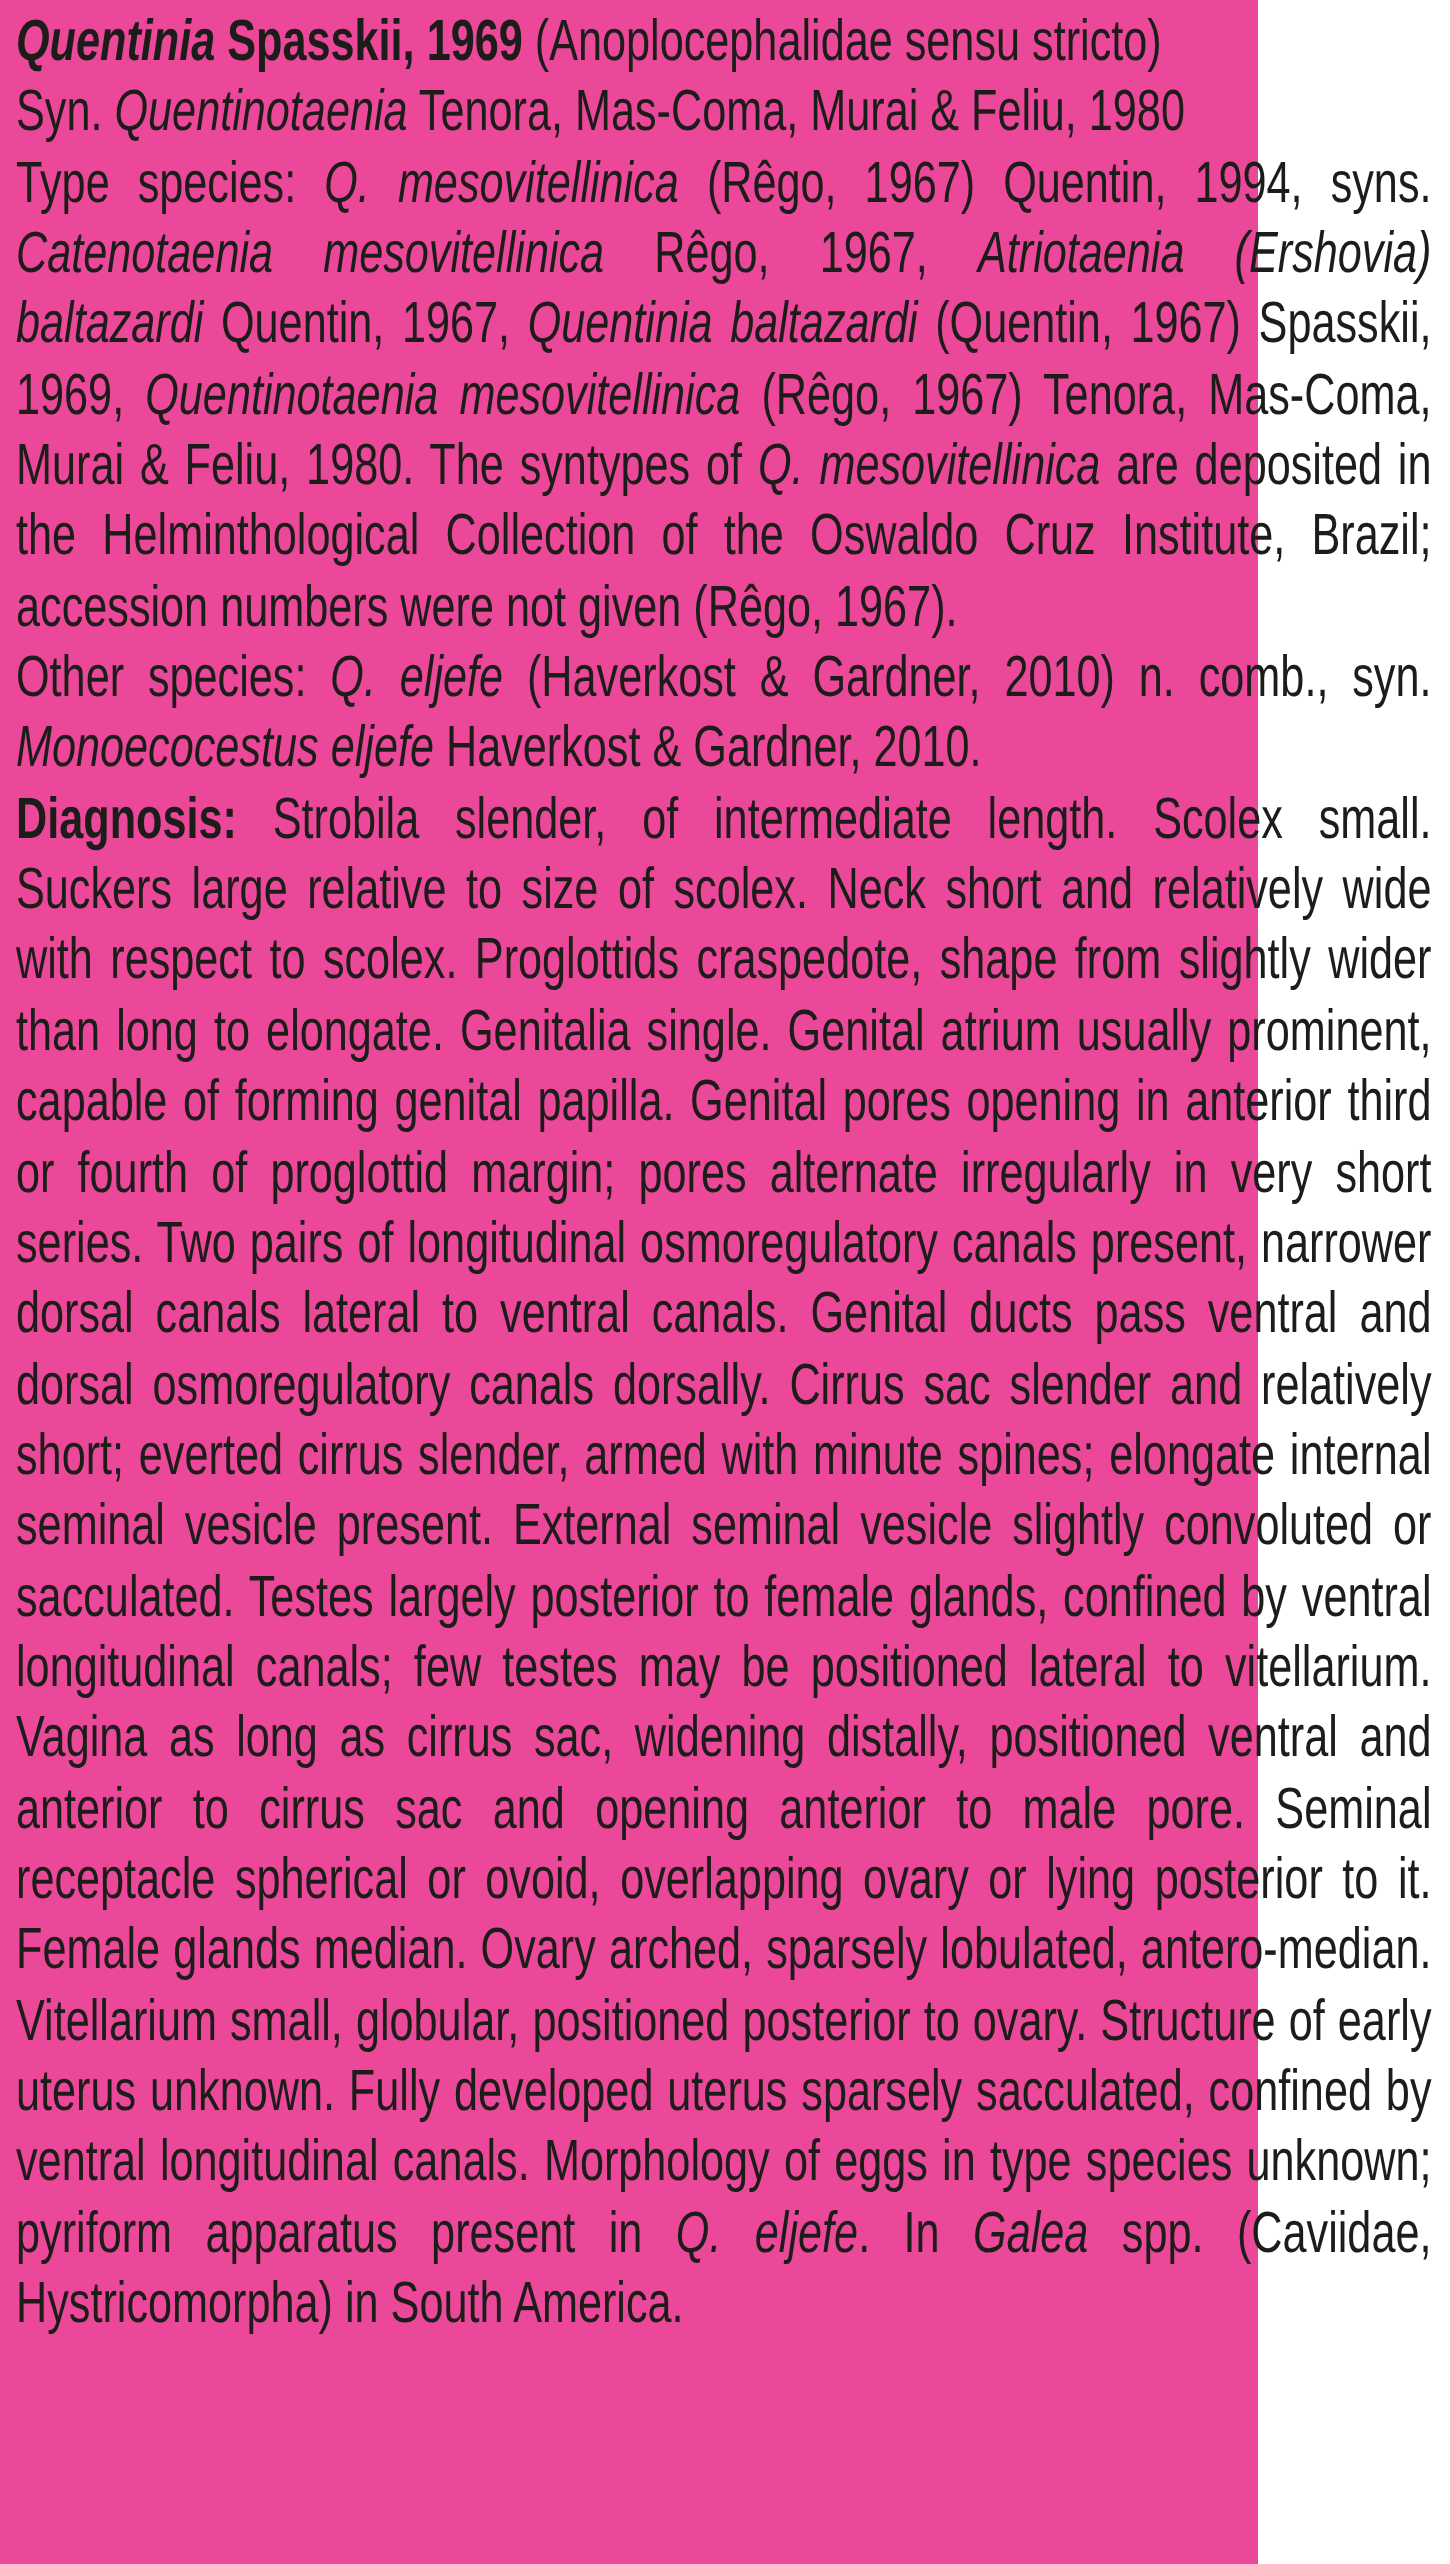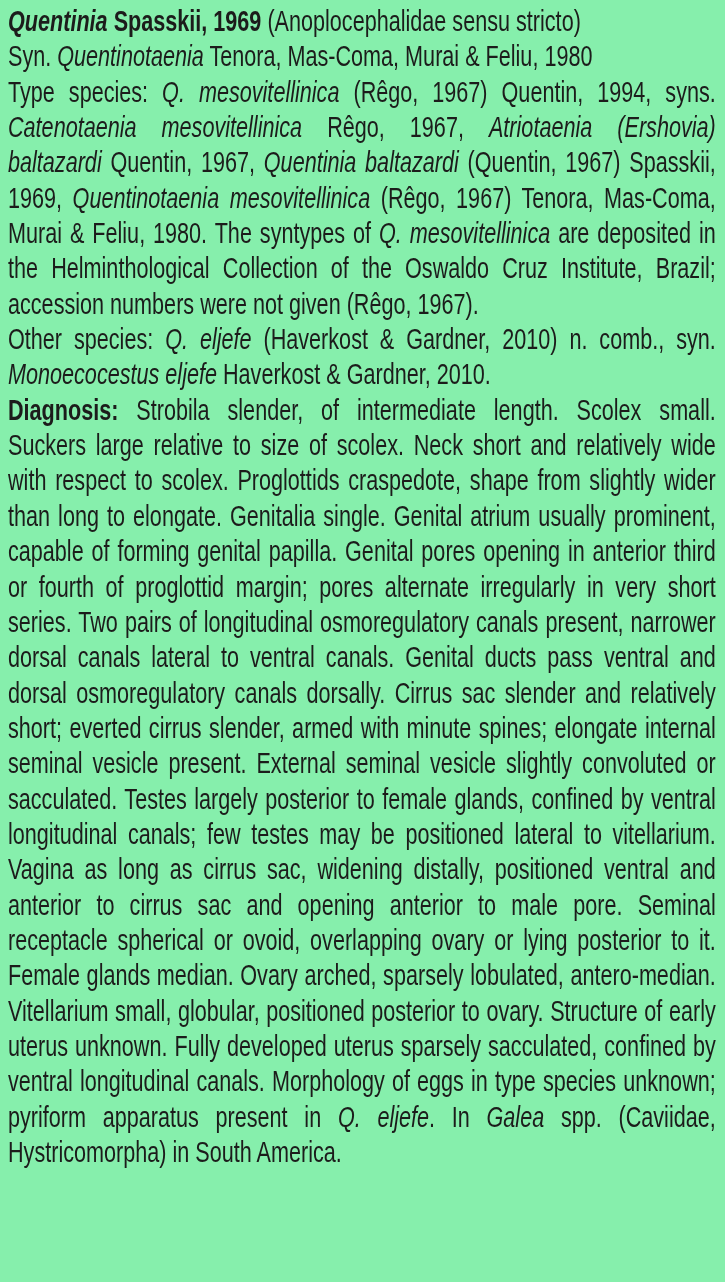--- a/index.html
+++ b/index.html
@@ -7,23 +7,23 @@
     padding: 0;
   }
   body {
     width: 725px;
     height: 1282px;
     background: #ffffff;
     overflow: hidden;
   }
   .sheet {
     position: relative;
-    width: 725px;
+    width: 629px;
     height: 1282px;
-    background: #86efac;
+    background: #ec4899;
   }
   .text-block {
     position: absolute;
     left: 8px;
     top: 4px;
     width: 950px;               
     transform: scaleX(0.745);   
     transform-origin: 0 0;
     font-family: "Liberation Sans", "DejaVu Sans", sans-serif;
     font-size: 29px;

